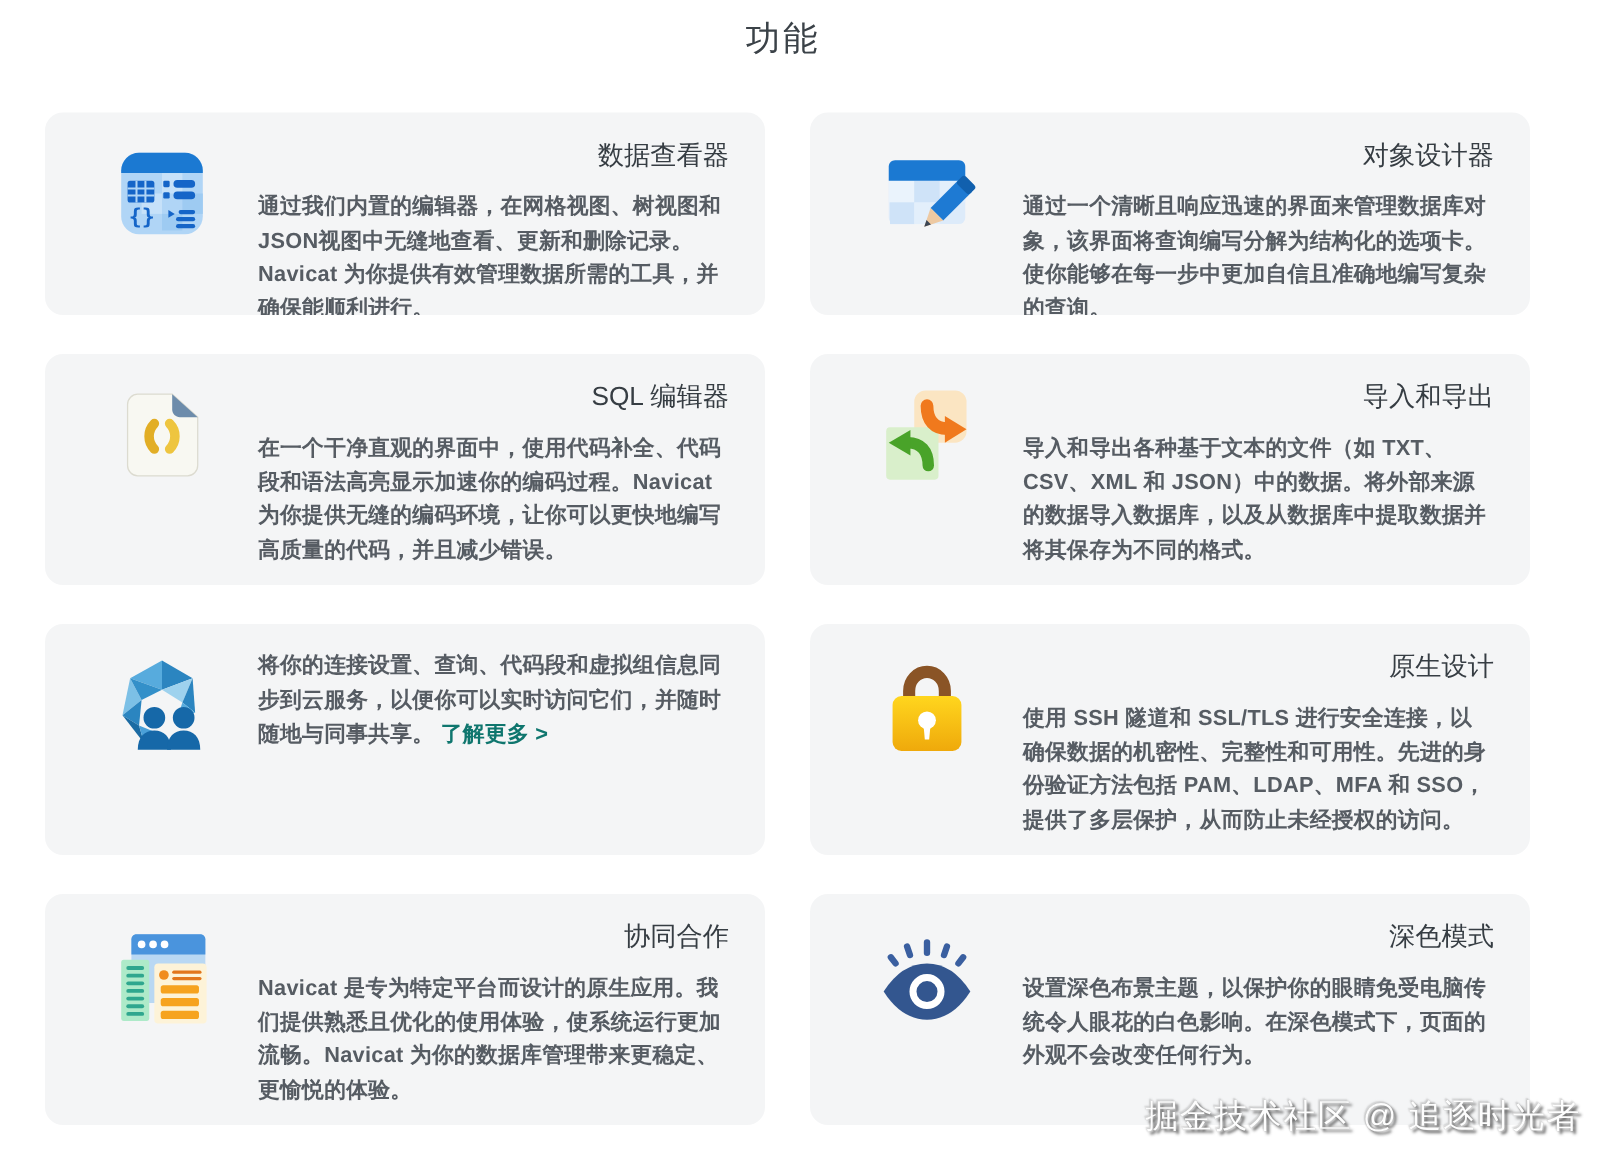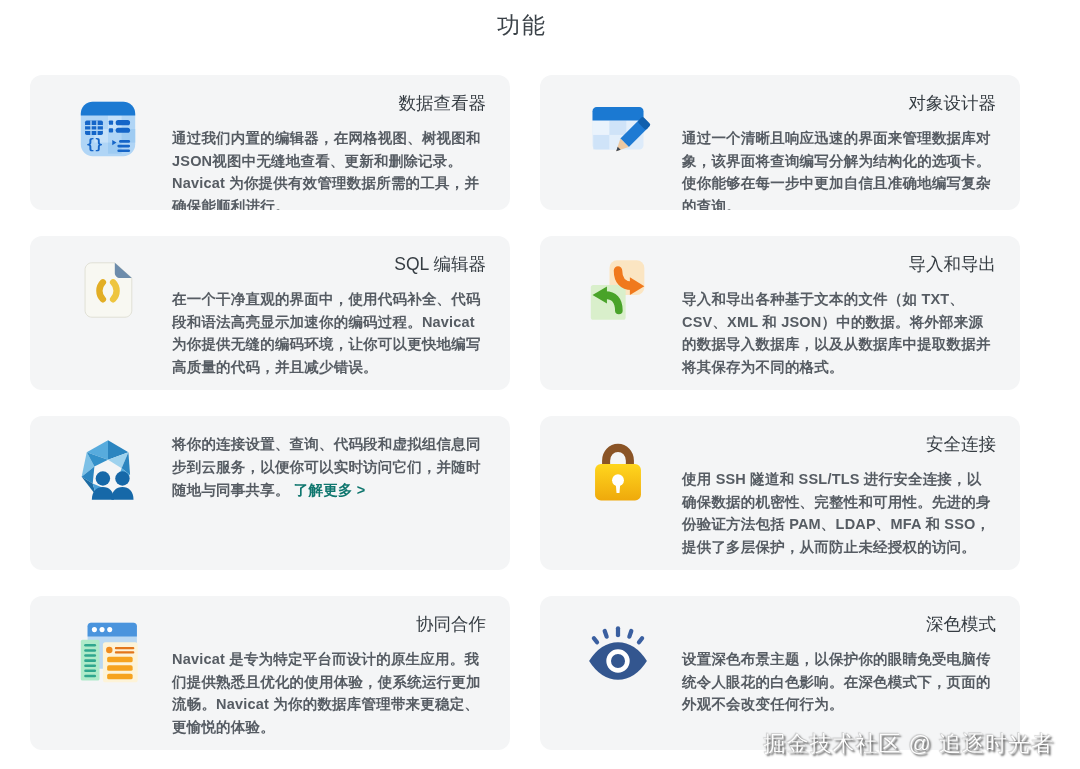--- a/index.html
+++ b/index.html
@@ -178,21 +178,21 @@
               <stop offset="1" stop-color="#efa90b"></stop>
             </linearGradient>
           </defs>
           <path d="M26,38 v-9 c0-8.5 6.3-15 14-15 c7.7,0 14,6.5 14,15 v9" fill="none" stroke="#8a5426" stroke-width="9.5"></path>
           <rect x="13" y="33" width="54" height="43" rx="7" fill="url(#goldGrad)"></rect>
           <circle cx="40" cy="52" r="7" fill="#ffffff"></circle>
           <path d="M37.2,55 h5.6 l-1.1,12 h-3.4 z" fill="#ffffff"></path>
         </svg>
       </div>
       <div class="card-content">
-        <div class="card-title">安全连接</div>
+        <div class="card-title">原生设计</div>
         <p class="card-desc"><span>使用 SSH 隧道和 SSL/TLS 进行安全连接，以确保数据的机密性、完整性和可用性。先进的身份验证方法包括 PAM、LDAP、MFA 和 SSO，提供了多层保护，从而防止未经授权的访问。</span></p>
       </div>
     </div>
 
     <div class="card">
       <div class="icon-box">
         <svg viewBox="0 0 80 80">
           <rect x="16" y="8" width="58" height="54" rx="4" fill="#b9d8f3"></rect>
           <path d="M16,24 v-12 c0-2.2 1.8-4 4-4 h50 c2.2,0 4,1.8 4,4 v12 z" fill="#4a94dd"></path>
           <circle cx="24" cy="16" r="3" fill="#ffffff"></circle>

